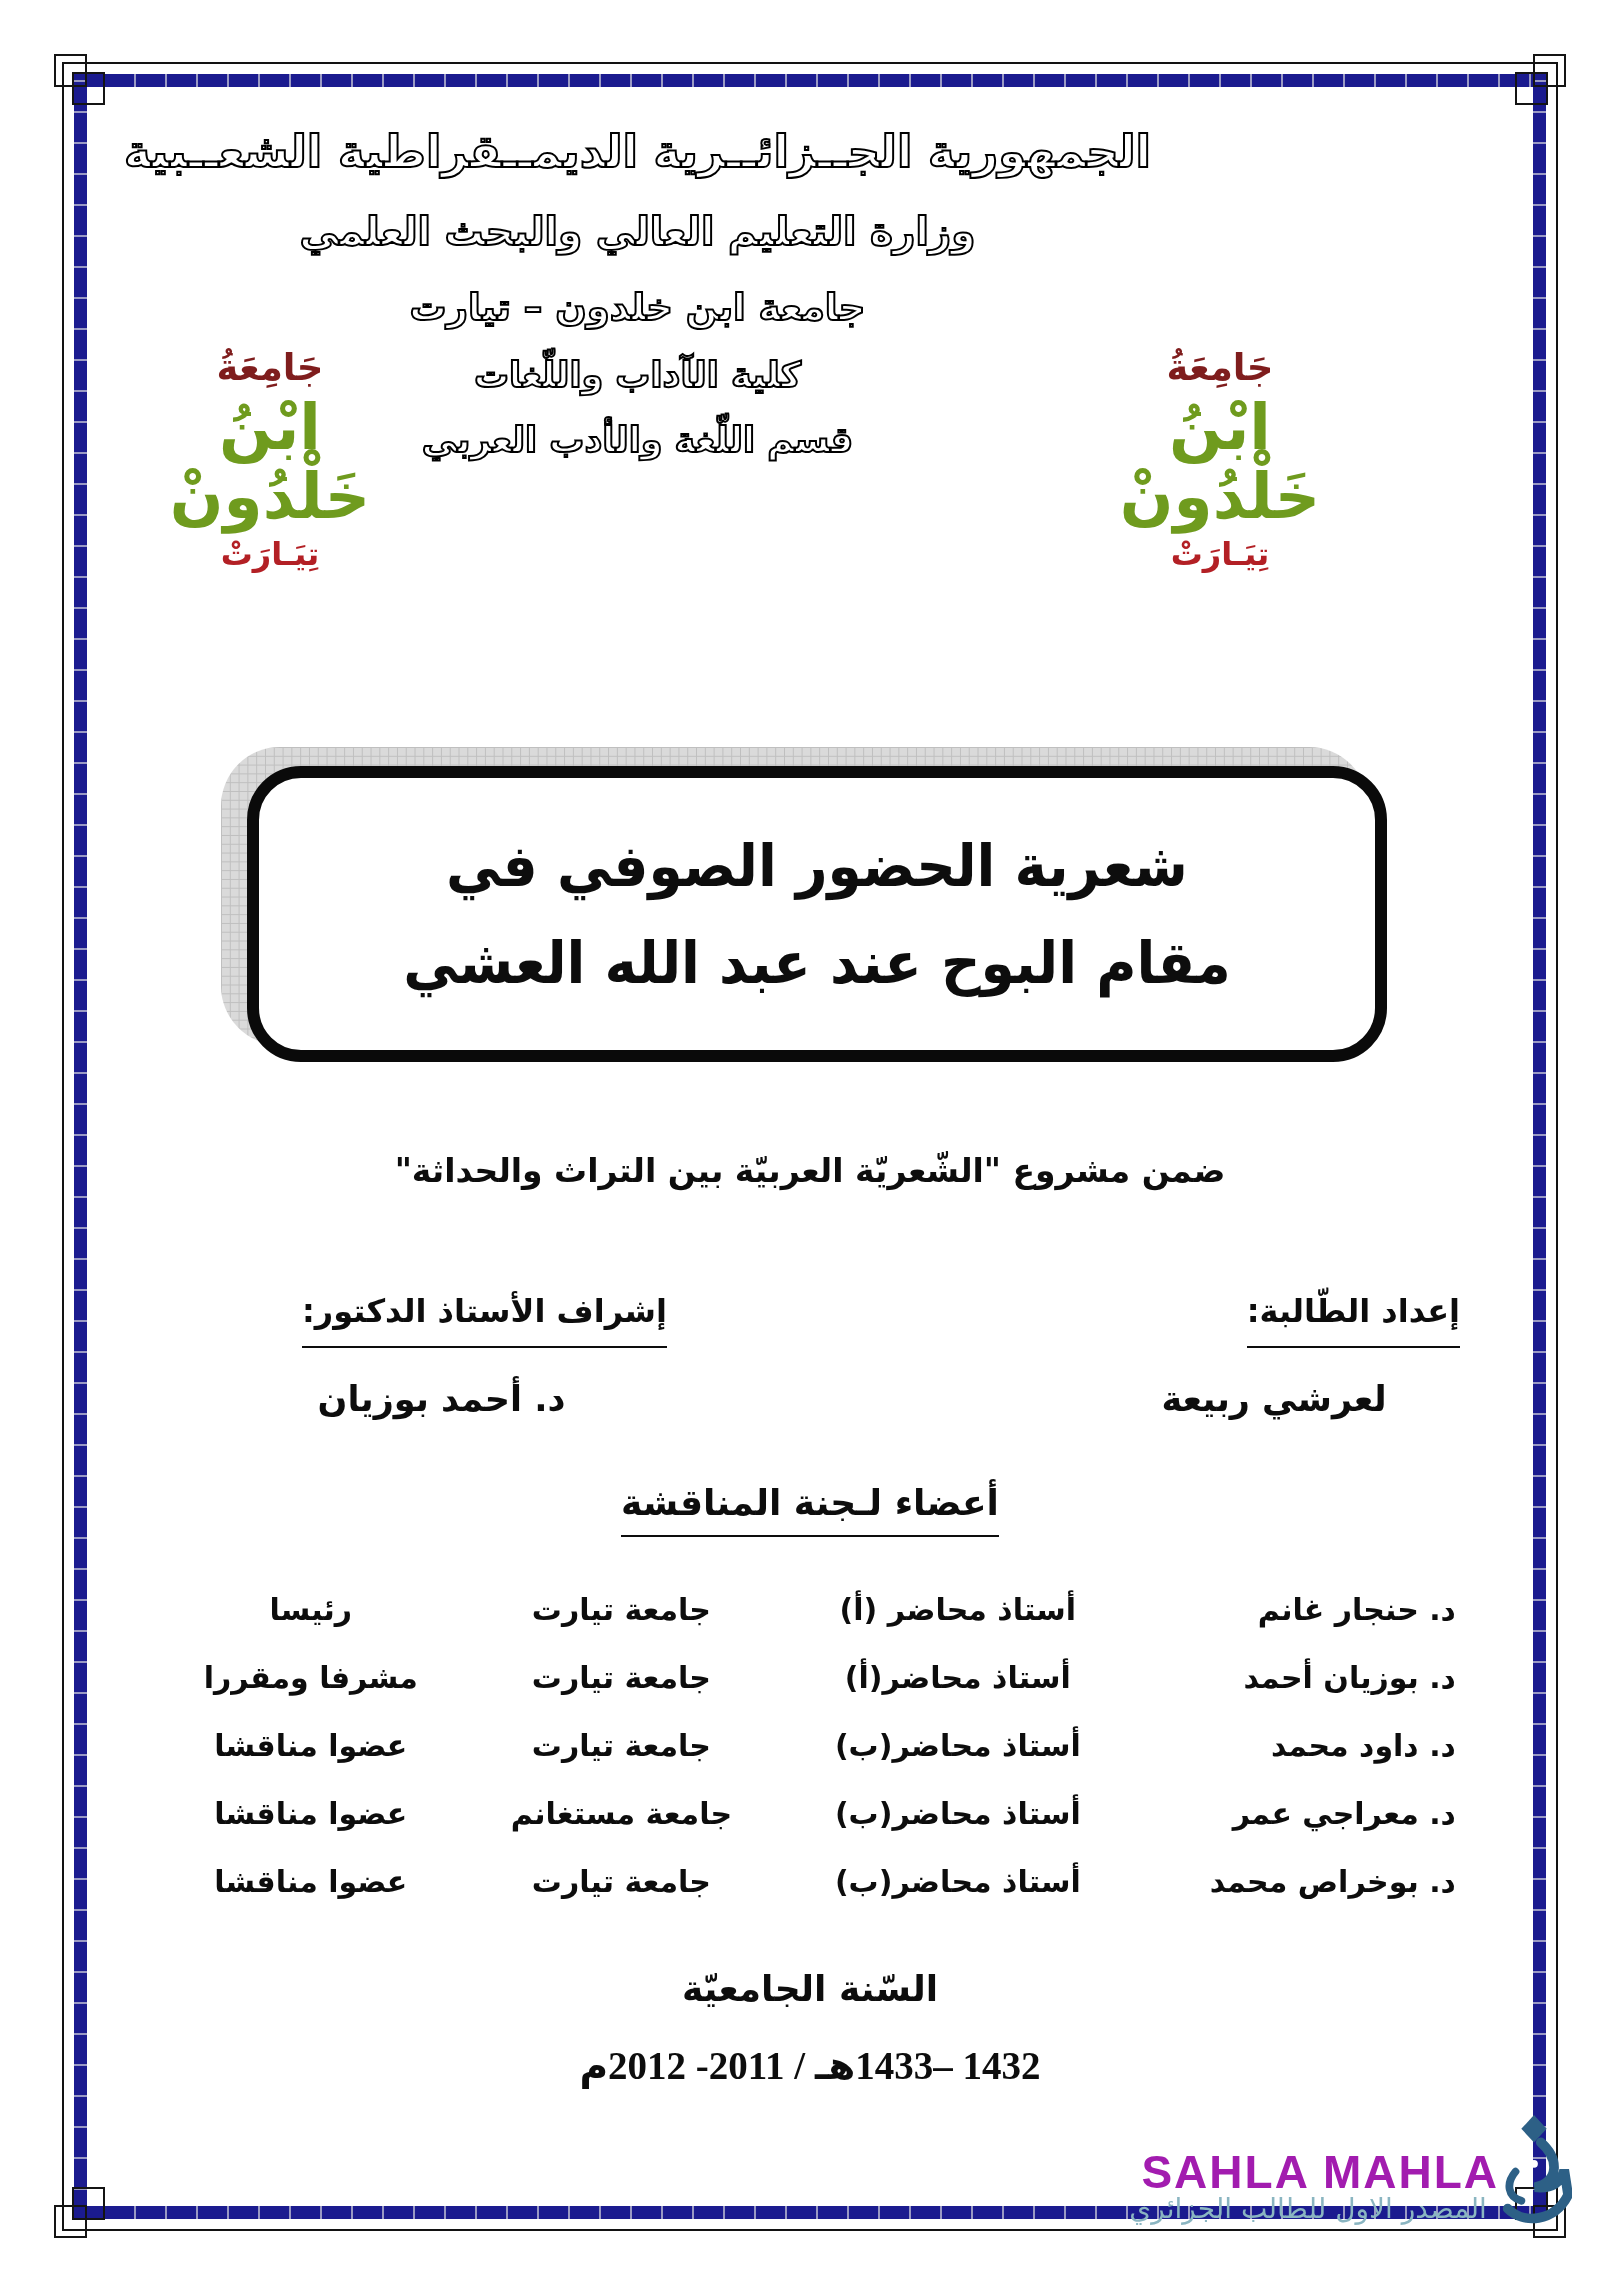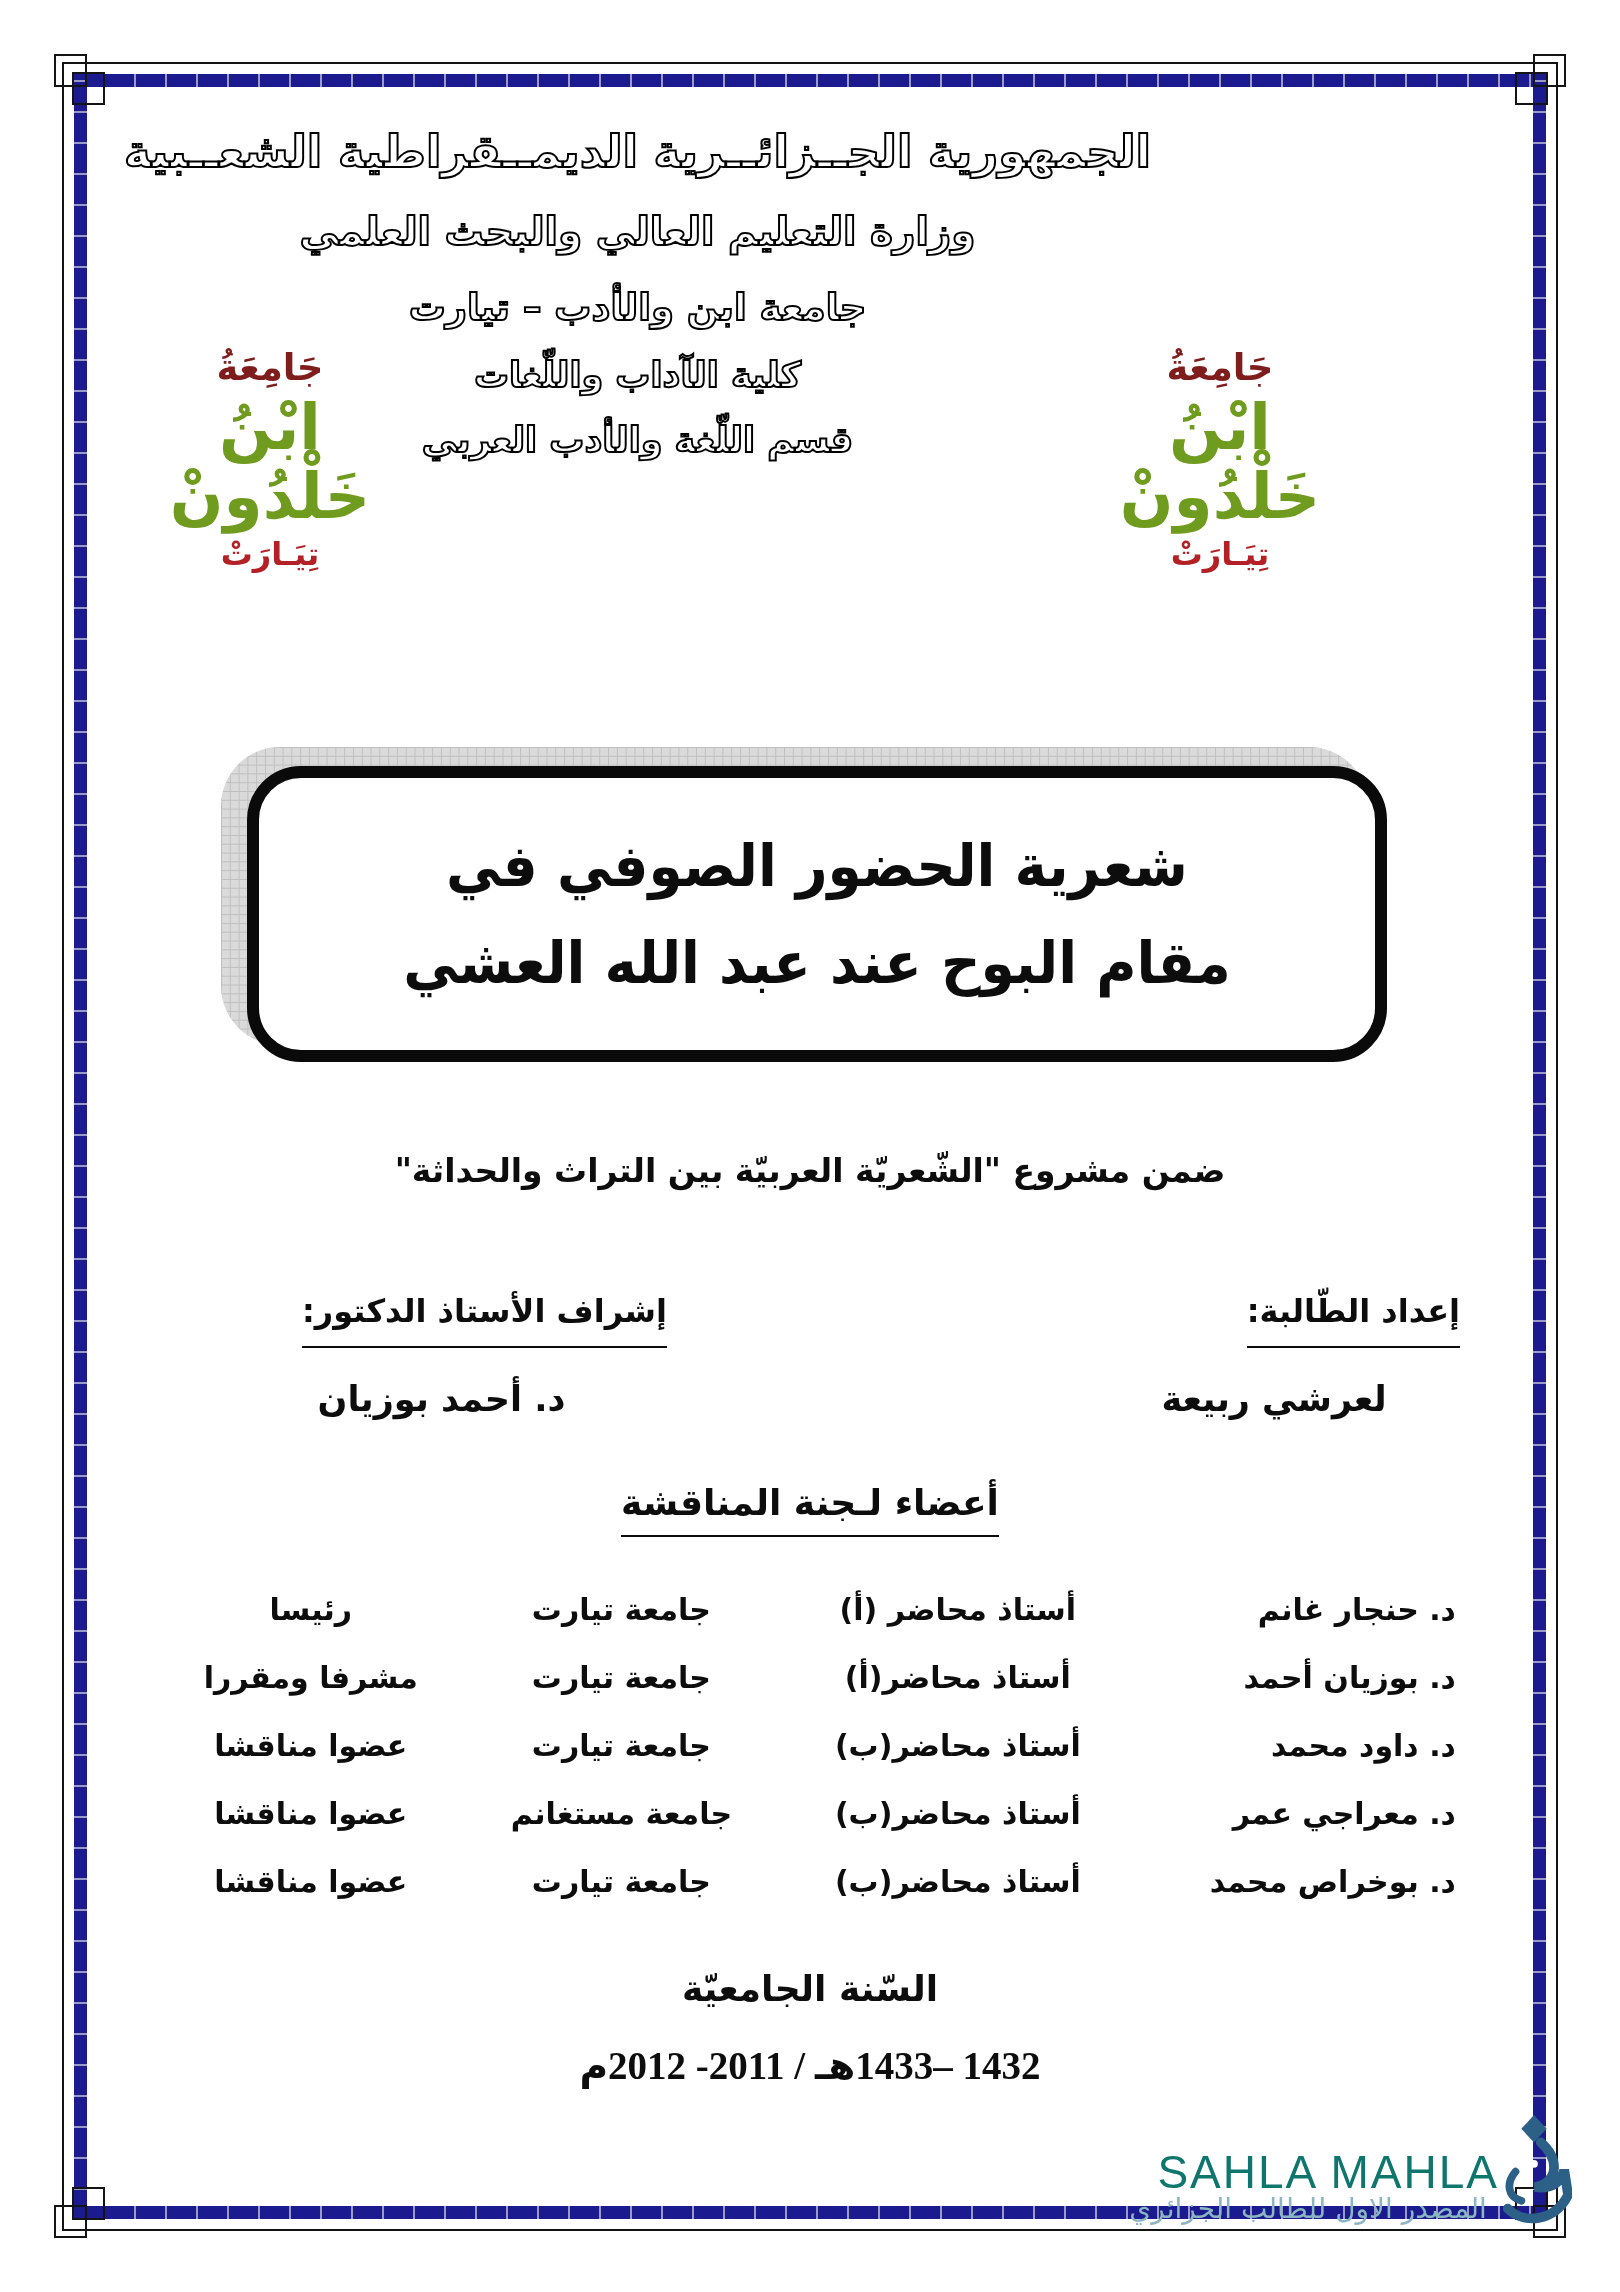--- a/index.html
+++ b/index.html
@@ -90,21 +90,21 @@
   
   .year-label{position:absolute; top:1968px; left:0; width:1620px; text-align:center;
               font-size:36px; font-weight:bold; direction:rtl; z-index:3;}
   .year-value{position:absolute; top:2043px; left:0; width:1620px; text-align:center;
               font-size:39px; font-weight:bold; direction:rtl; z-index:3;
               font-family:"Liberation Serif","DejaVu Sans",serif;}
 
   
   .wm-brand{position:absolute; left:1127px; top:2145px; width:372px; text-align:right; z-index:5;
             font-family:"Liberation Sans","DejaVu Sans",sans-serif;
-            font-size:46px; font-weight:normal; letter-spacing:2px; color:#0f766e;}
+            font-size:46px; font-weight:bold; letter-spacing:2px; color:#a21caf;}
   .wm-tagline{position:absolute; left:1117px; top:2192px; width:382px; text-align:center; z-index:5;
             font-size:28px; color:#8ab5c1; direction:rtl;}
   .wm-logo{position:absolute; left:1496px; top:2113px; z-index:5;}
 </style>
 </head>
 <body>
 
 <div class="page">
 
   <div class="frame-outer"></div>
@@ -116,21 +116,21 @@
   <div class="csq tl2"></div>
   <div class="csq tr1"></div>
   <div class="csq tr2"></div>
   <div class="csq bl1"></div>
   <div class="csq bl2"></div>
   <div class="csq br1"></div>
   <div class="csq br2"></div>
 
   <div class="hdr hdr1">الجمهورية الجــزائــرية الديمــقراطية الشعــبية</div>
   <div class="hdr hdr2">وزارة التعليم العالي والبحث العلمي</div>
-  <div class="hdr hdr3">جامعة ابن والأدب – تيارت</div>
+  <div class="hdr hdr3">جامعة ابن خلدون – تيارت</div>
   <div class="hdr hdr4">كلية الآداب واللّغات</div>
   <div class="hdr hdr5">قسم اللّغة والأدب العربي</div>
 
   <div class="logo logo-left">
     <div class="logo-top">جَامِعَةُ</div>
     <div class="logo-mid">ابْنُ خَلْدُونْ</div>
     <div class="logo-bot">تِيَـارَتْ</div>
   </div>
 
   <div class="logo logo-right">

